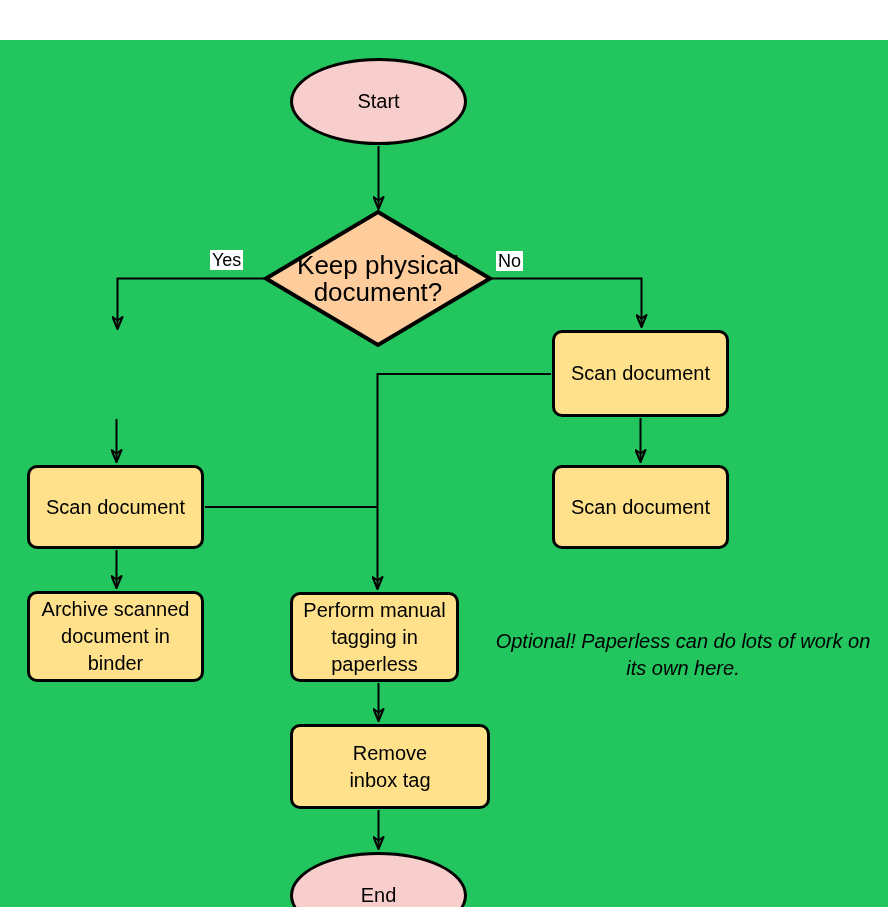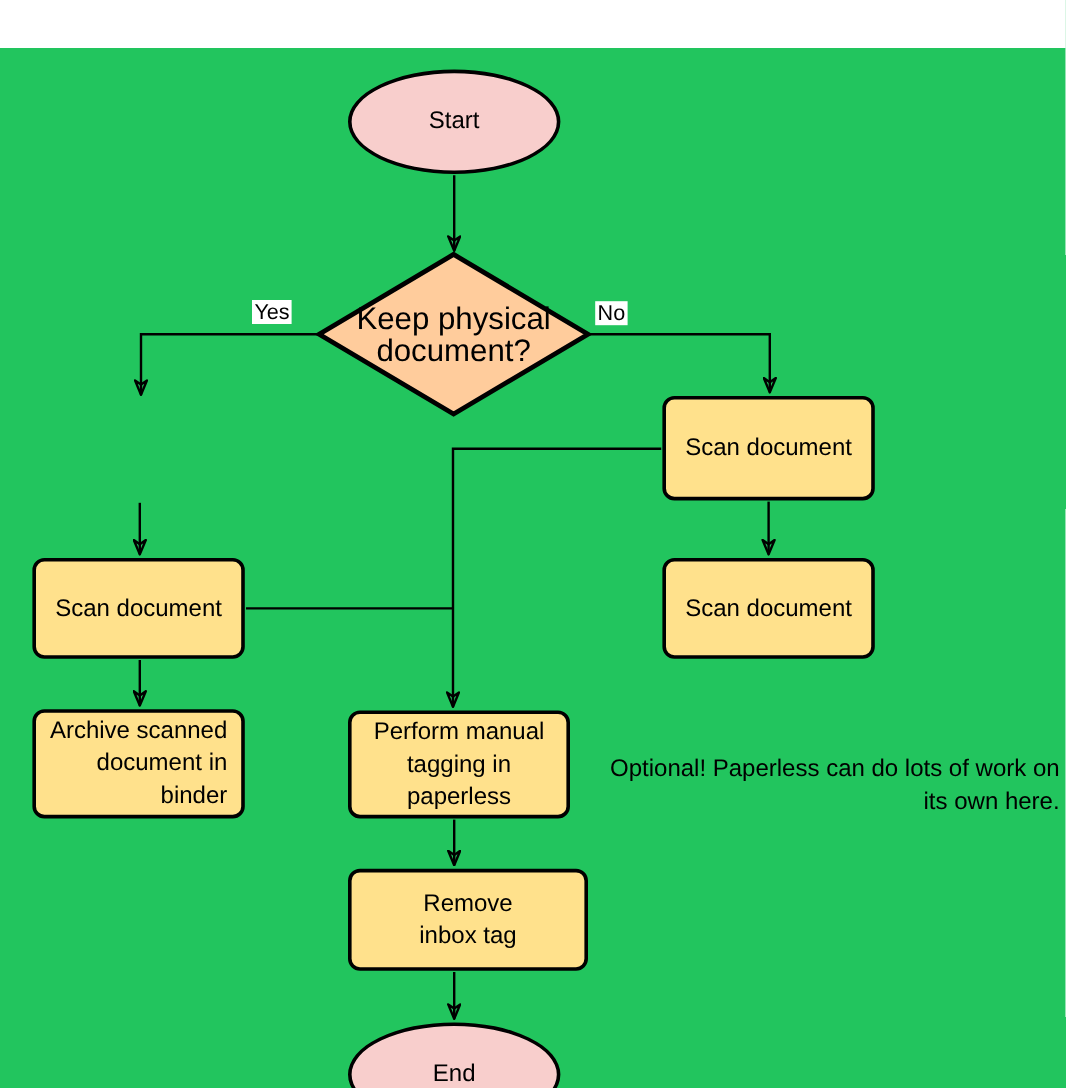--- a/index.html
+++ b/index.html
@@ -63,22 +63,23 @@
     position: absolute;
     font-size: 18px;
     line-height: 20px;
     background: #ffffff;
     padding: 0 2px;
   }
   .note {
     position: absolute;
     font-size: 20px;
     line-height: 27px;
+    font-style: italic;
     white-space: pre-line;
-    text-align: right;
+    text-align: center;
   }
   .bottom-border {
     position: absolute;
     left: 0;
     top: 902px;
     width: 888px;
     height: 2px;
     background: #f0eee7;
   }
 </style>
@@ -109,29 +110,29 @@
   </svg>
 
   <div class="node terminator" style="left:290px; top:18px; width:177px; height:87px;">Start</div>
 
   <div class="diamond-label" style="left:288px; top:174px; width:180px; height:130px;">Keep physical
 document?</div>
 
 
   <div class="node" style="left:27px; top:425px; width:177px; height:84px;">Scan document</div>
 
-  <div class="node" style="left:27px; top:551px; width:177px; height:91px;text-align:right;">Archive scanned
+  <div class="node" style="left:27px; top:551px; width:177px; height:91px;">Archive scanned
 document in
 binder</div>
 
   <div class="node" style="left:552px; top:290px; width:177px; height:87px;">Scan document</div>
 
   <div class="node" style="left:552px; top:425px; width:177px; height:84px;">Scan document</div>
 
-  <div class="node" style="left:290px; top:552px; width:185px; height:90px;">Perform manual
+  <div class="node" style="left:290px; top:552px; width:169px; height:90px;">Perform manual
 tagging in
 paperless</div>
 
   <div class="node" style="left:290px; top:684px; width:200px; height:85px;">Remove
 inbox tag</div>
 
   <div class="node terminator" style="left:290px; top:812px; width:177px; height:87px;">End</div>
 
   <div class="edge-label" style="left:210px; top:210px;">Yes</div>
 

